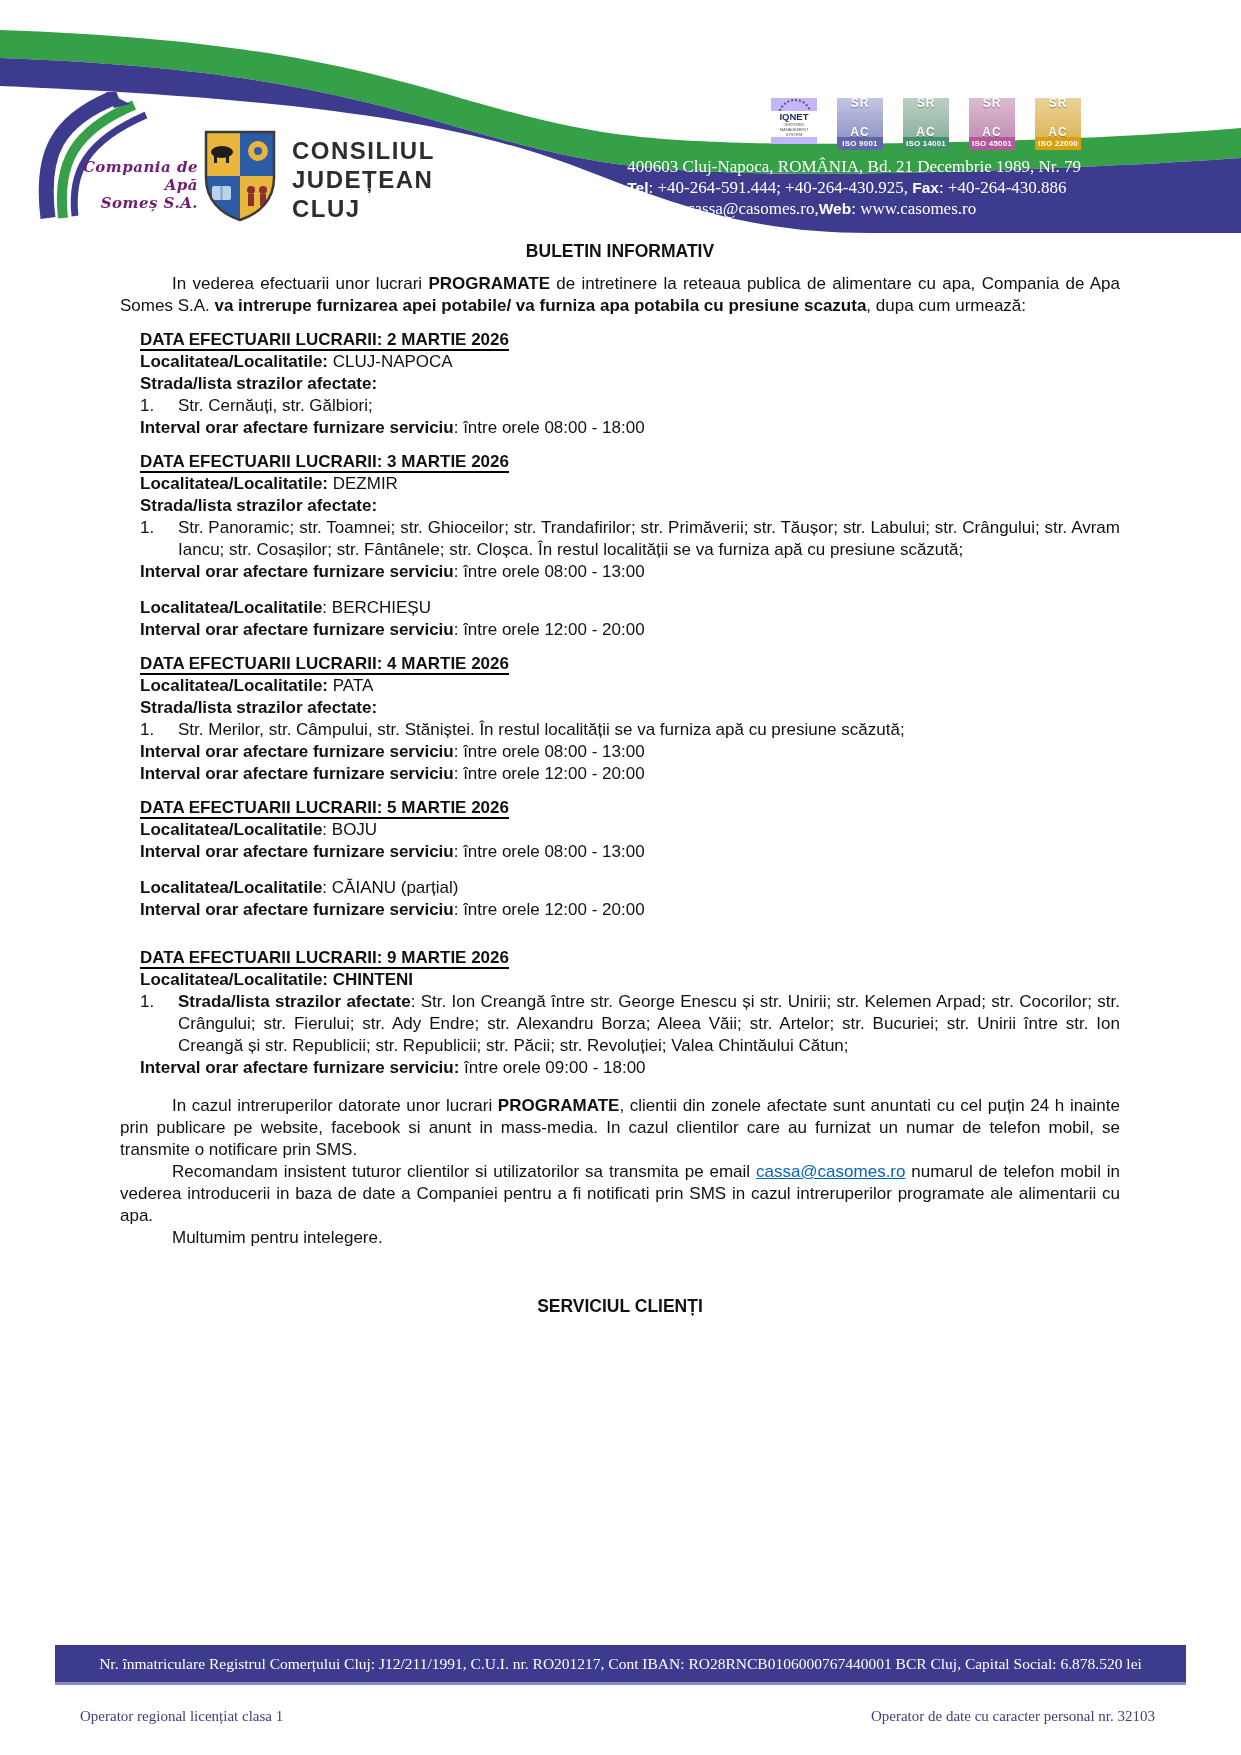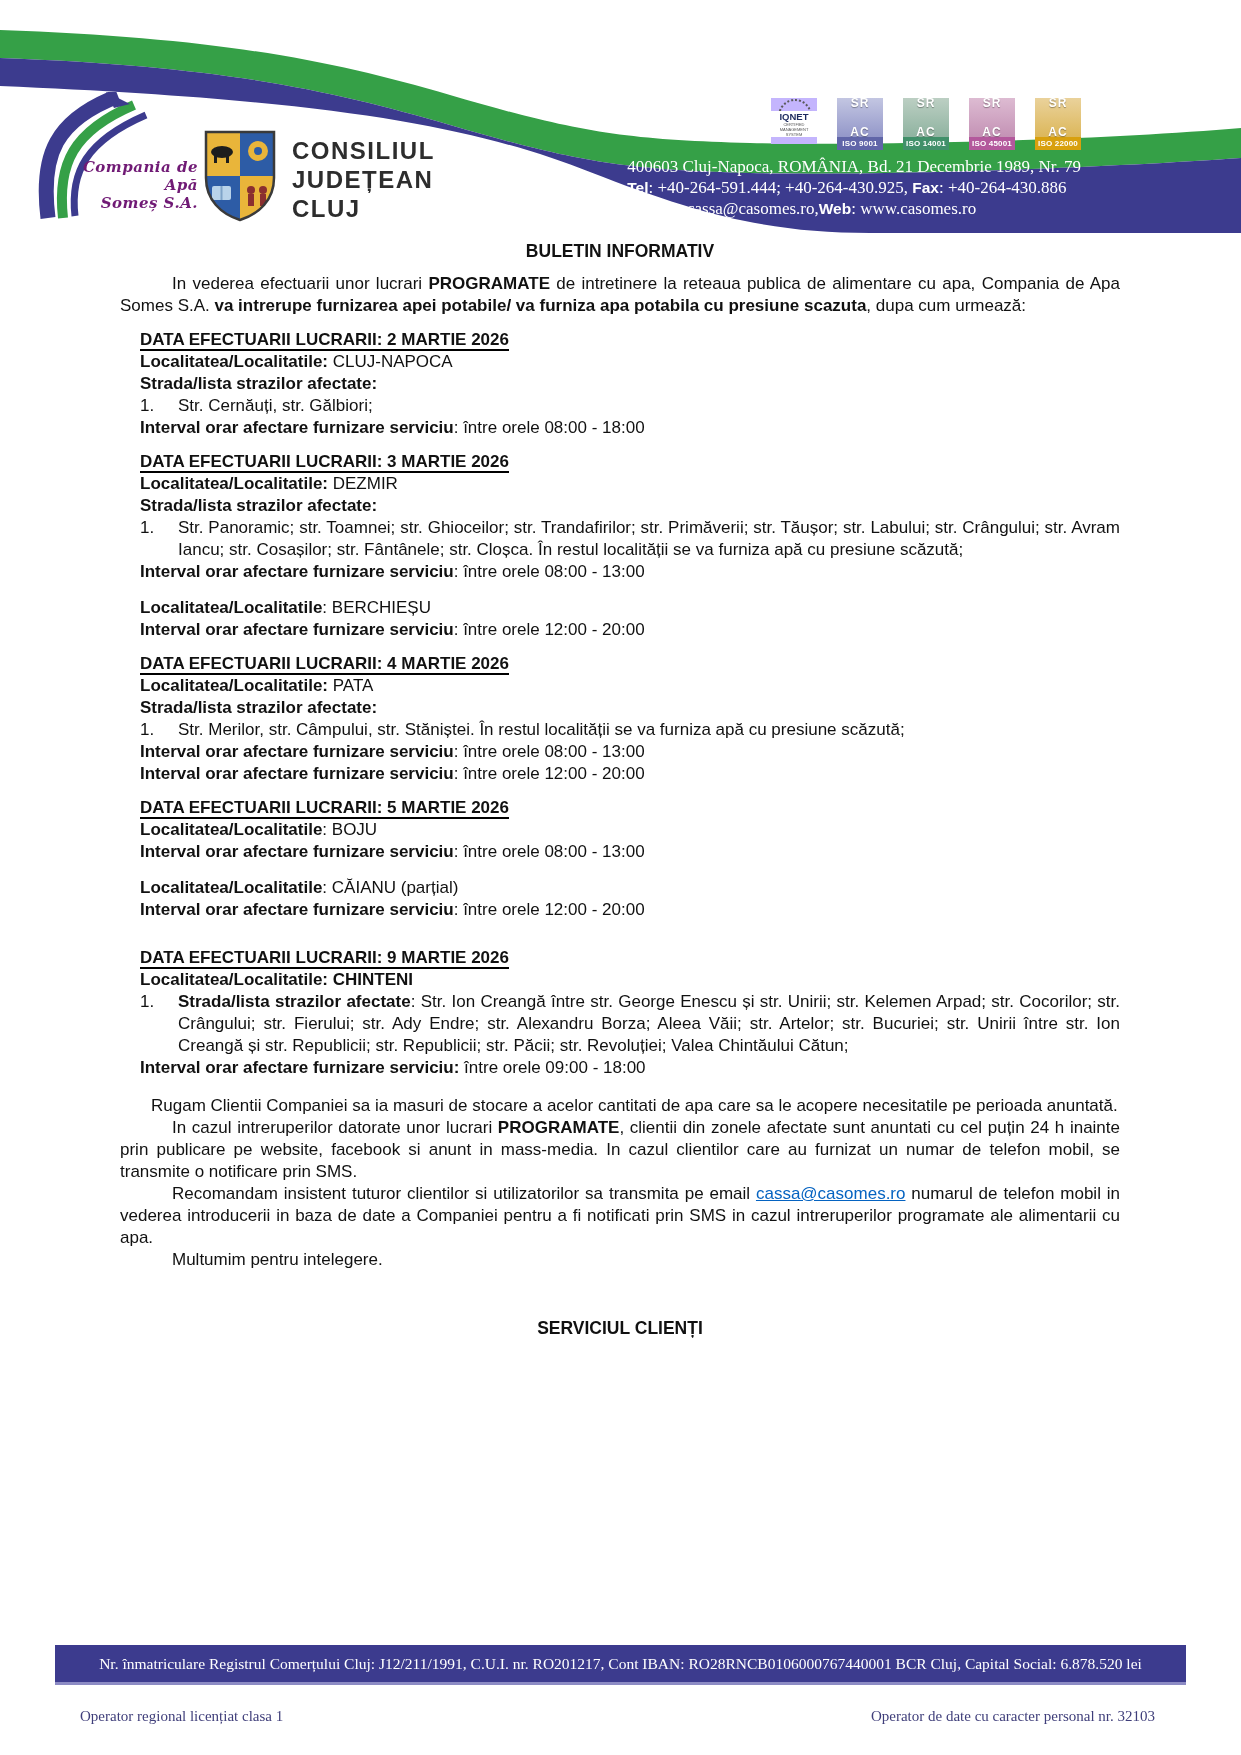--- a/index.html
+++ b/index.html
@@ -207,21 +207,20 @@
         <div class="sec-row"><b>Interval orar afectare furnizare serviciu</b><span>: între orele 12:00 - 20:00</span></div>
         <div class="sec-heading big-gap"><span>DATA EFECTUARII LUCRARII: 9 MARTIE 2026</span></div>
         <div class="sec-row"><b>Localitatea/Localitatile: CHINTENI</b></div>
         <div class="sec-row li">
           <span class="num">1.</span>
           <span class="li-txt"><b>Strada/lista strazilor afectate</b><span>: Str. Ion Creangă între str. George Enescu și str. Unirii; str. Kelemen Arpad; str. Cocorilor; str. Crângului; str. Fierului; str. Ady Endre; str. Alexandru Borza; Aleea Văii; str. Artelor; str. Bucuriei; str. Unirii între str. Ion Creangă și str. Republicii; str. Republicii; str. Păcii; str. Revoluției; Valea Chintăului Cătun;</span></span>
         </div>
         <div class="sec-row"><b>Interval orar afectare furnizare serviciu:</b><span> între orele 09:00 - 18:00</span></div>
       </div>
     <div id="closing">
-        <p class="para ind-sm"><span>Rugam Clientii Companiei sa ia masuri de stocare a acelor cantitati de apa care sa le acopere necesitatile pe perioada anuntată.</span></p>
         <p class="para ind-lg"><span>In cazul intreruperilor datorate unor lucrari </span><b>PROGRAMATE</b><span>, clientii din zonele afectate sunt anuntati cu cel puțin 24 h inainte prin publicare pe website, facebook si anunt in mass-media. In cazul clientilor care au furnizat un numar de telefon mobil, se transmite o notificare prin SMS.</span></p>
         <p class="para ind-lg"><span>Recomandam insistent tuturor clientilor si utilizatorilor sa transmita pe email </span><a class="email-link" href="#">cassa@casomes.ro</a><span> numarul de telefon mobil in vederea introducerii in baza de date a Companiei pentru a fi notificati prin SMS in cazul intreruperilor programate ale alimentarii cu apa.</span></p>
         <p class="para ind-lg"><span>Multumim pentru intelegere.</span></p>
       </div>
     <div class="sig">SERVICIUL CLIENȚI</div>
   </main>
 
   <div class="fbar">Nr. înmatriculare Registrul Comerțului Cluj: J12/211/1991, C.U.I. nr. RO201217, Cont IBAN: RO28RNCB0106000767440001 BCR Cluj, Capital Social: 6.878.520 lei</div>
   <div class="fbottom">
     <span>Operator regional licențiat clasa 1</span>

